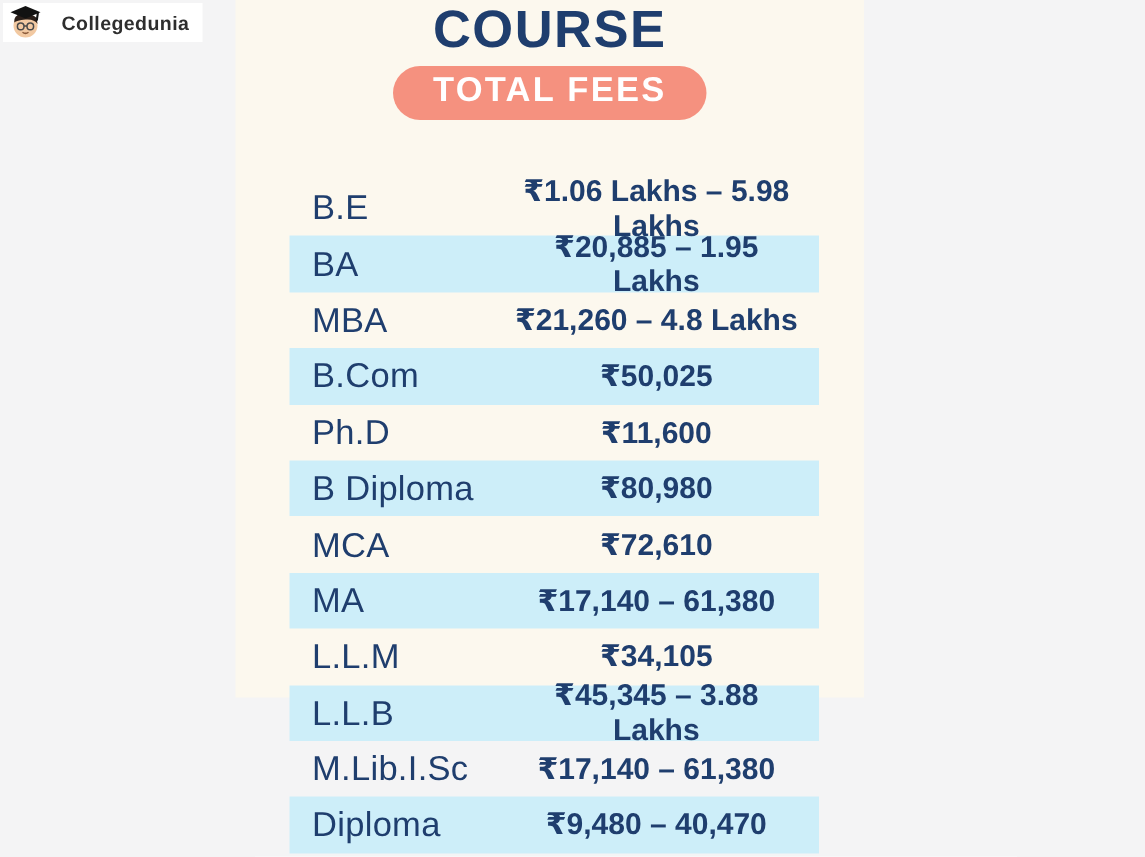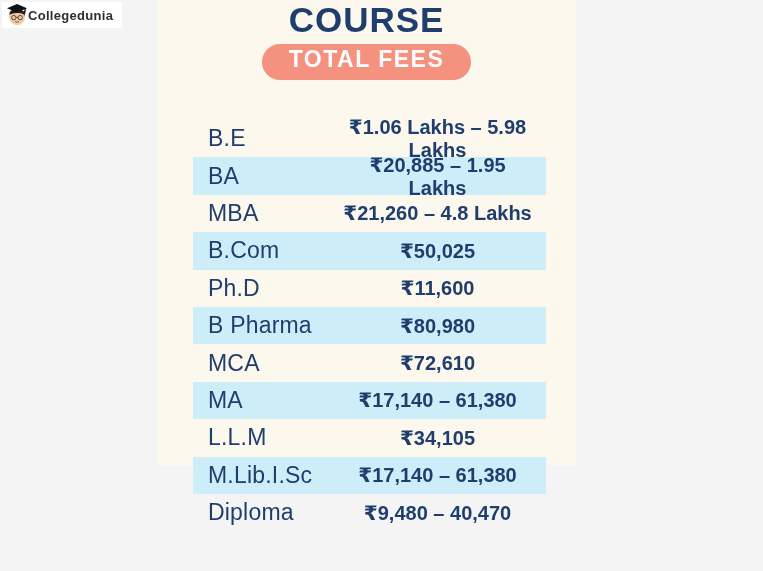--- a/index.html
+++ b/index.html
@@ -70,21 +70,21 @@
     padding-right: 12px;
   }
   .logo-badge {
     position: absolute;
     top: 2px;
     left: 2px;
     height: 26px;
     background: #ffffff;
     display: flex;
     align-items: center;
-    gap: 0;
+    gap: 13px;
     padding: 0 9px 0 4px;
     z-index: 2;
   }
   .logo-badge .logo-text {
     font-size: 13px;
     font-weight: 700;
     color: #2e2e2e;
     letter-spacing: 0.3px;
   }
 </style>
@@ -126,36 +126,40 @@
       </div>
       <div class="row">
         <span class="course">B.Com</span>
         <span class="fee">₹50,025</span>
       </div>
       <div class="row">
         <span class="course">Ph.D</span>
         <span class="fee">₹11,600</span>
       </div>
       <div class="row">
-        <span class="course">B Pharma</span>
+        <span class="course">B Diploma</span>
         <span class="fee">₹80,980</span>
       </div>
       <div class="row">
         <span class="course">MCA</span>
         <span class="fee">₹72,610</span>
       </div>
       <div class="row">
         <span class="course">MA</span>
         <span class="fee">₹17,140 – 61,380</span>
       </div>
       <div class="row">
         <span class="course">L.L.M</span>
         <span class="fee">₹34,105</span>
       </div>
       <div class="row">
+        <span class="course">L.L.B</span>
+        <span class="fee">₹45,345 – 3.88 Lakhs</span>
+      </div>
+      <div class="row">
         <span class="course">M.Lib.I.Sc</span>
         <span class="fee">₹17,140 – 61,380</span>
       </div>
       <div class="row">
         <span class="course">Diploma</span>
         <span class="fee">₹9,480 – 40,470</span>
       </div>
     </div>
   </div>
 

